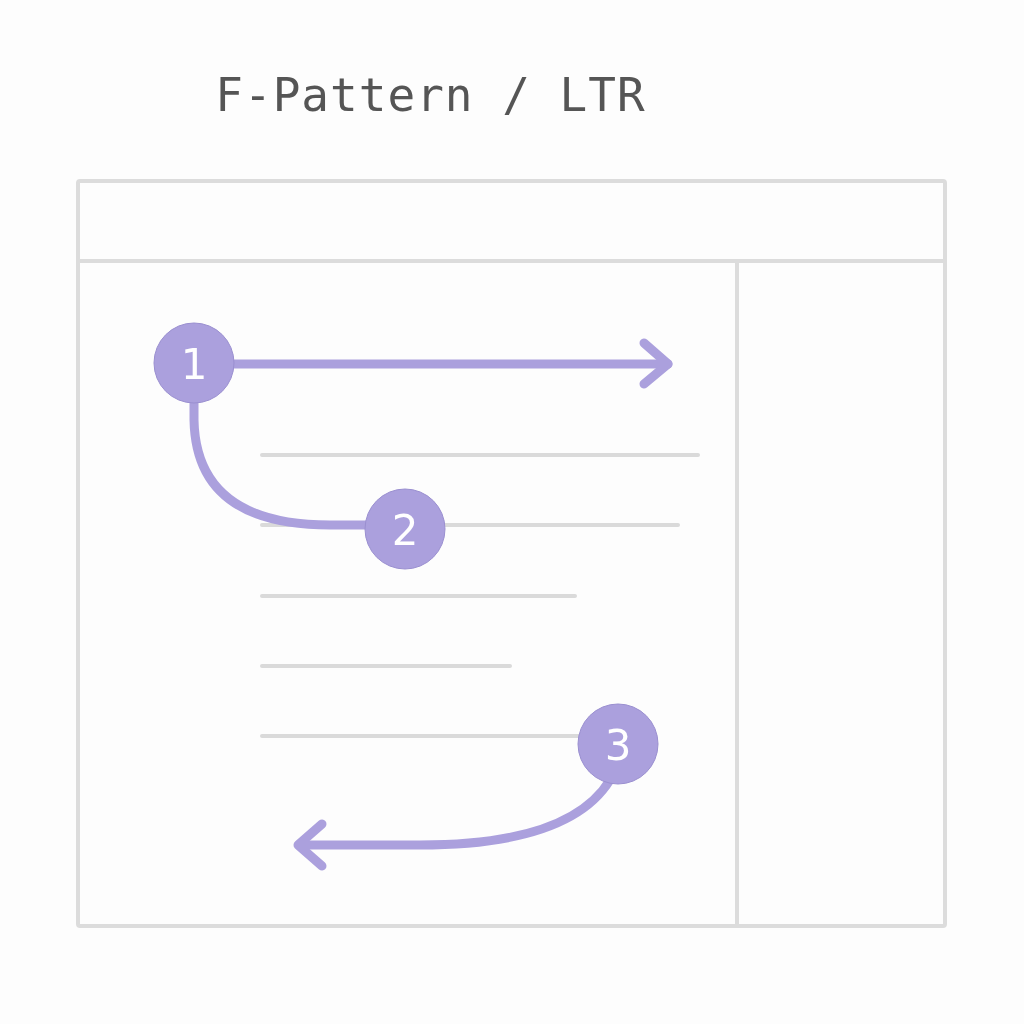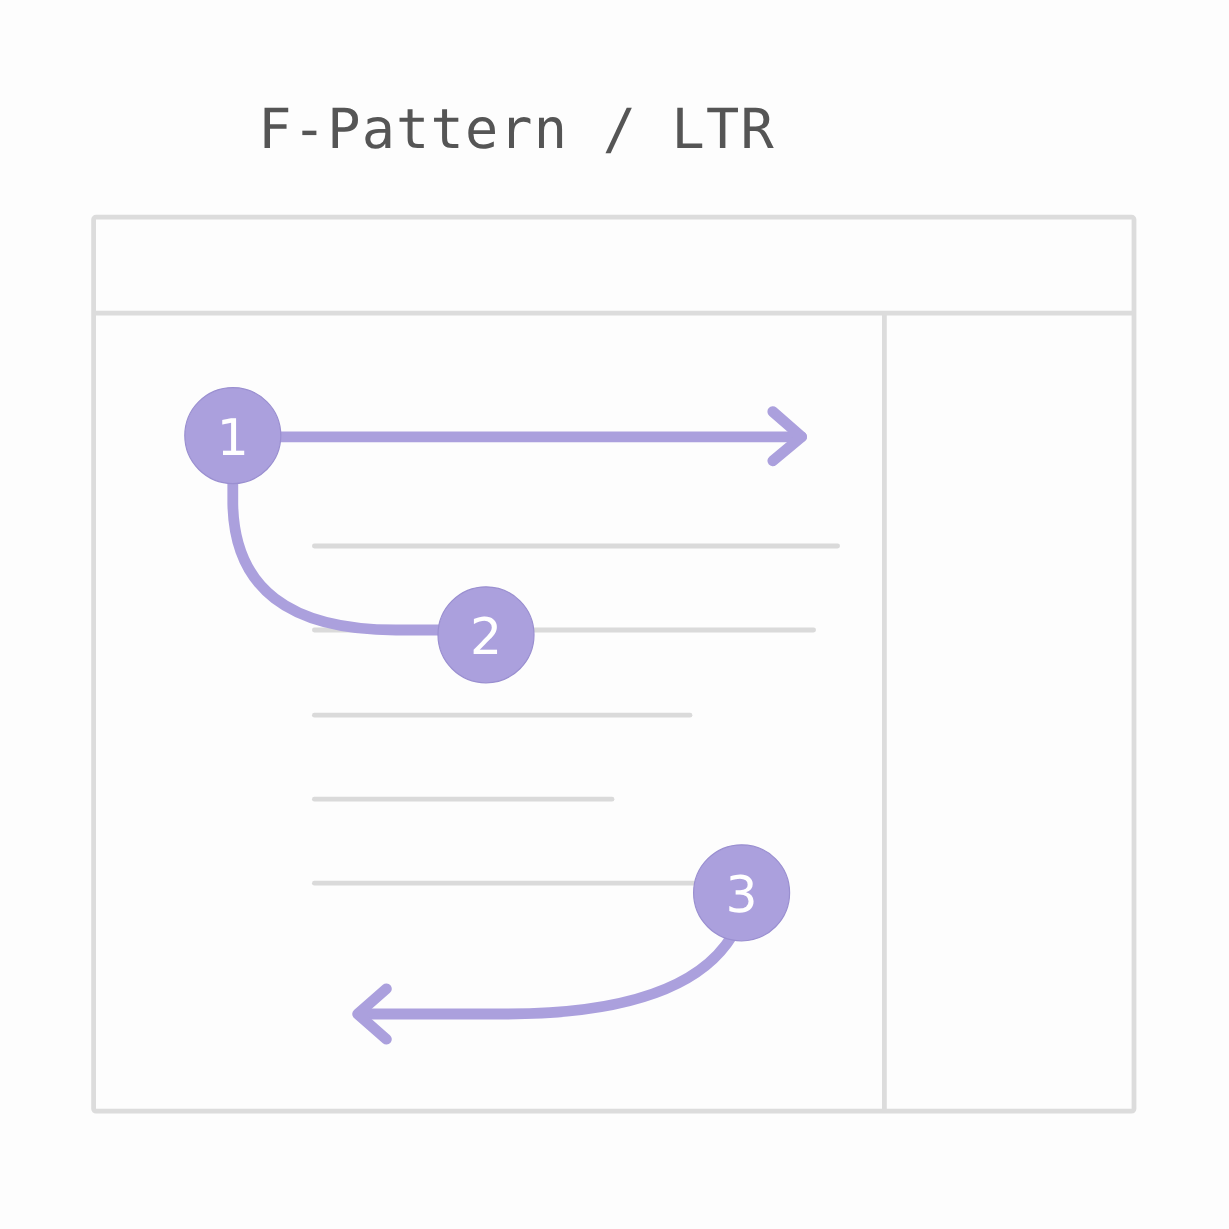--- a/index.html
+++ b/index.html
@@ -1,20 +1,20 @@
 <!DOCTYPE html>
 <html><head>
 <meta charset="utf-8">
 <style>
   html, body { margin: 0; padding: 0; background: #fdfdfd; }
   body { width: 1024px; height: 1024px; position: relative; overflow: hidden; }
   .title {
     position: absolute; left: 0; top: 68px; width: 861px; text-align: center;
     font-family: "DejaVu Sans Mono", "Liberation Mono", monospace;
-    font-size: 46px; color: #555555; letter-spacing: 1px; margin-top: 12px;
+    font-size: 46px; color: #555555; letter-spacing: 1px;
   }
   svg.diagram { position: absolute; left: 0; top: 0; }
   .num {
     font-family: "DejaVu Sans", "Liberation Sans", sans-serif;
     font-size: 42px; fill: #ffffff;
   }
 </style>
 </head>
 <body>
 

